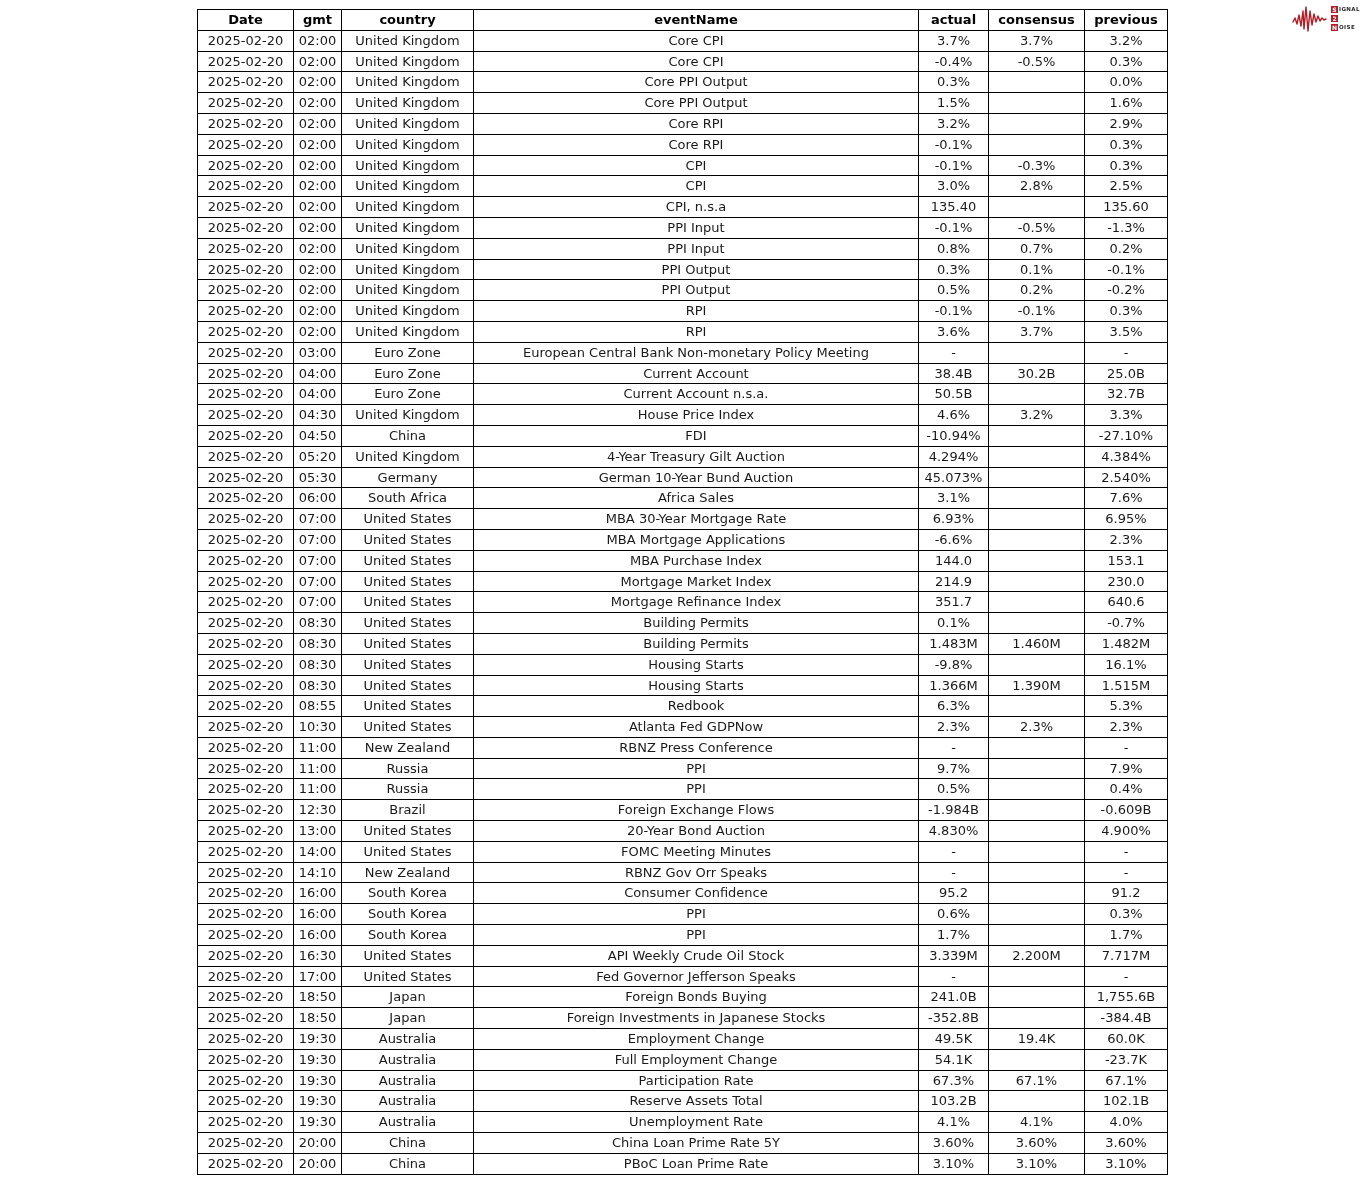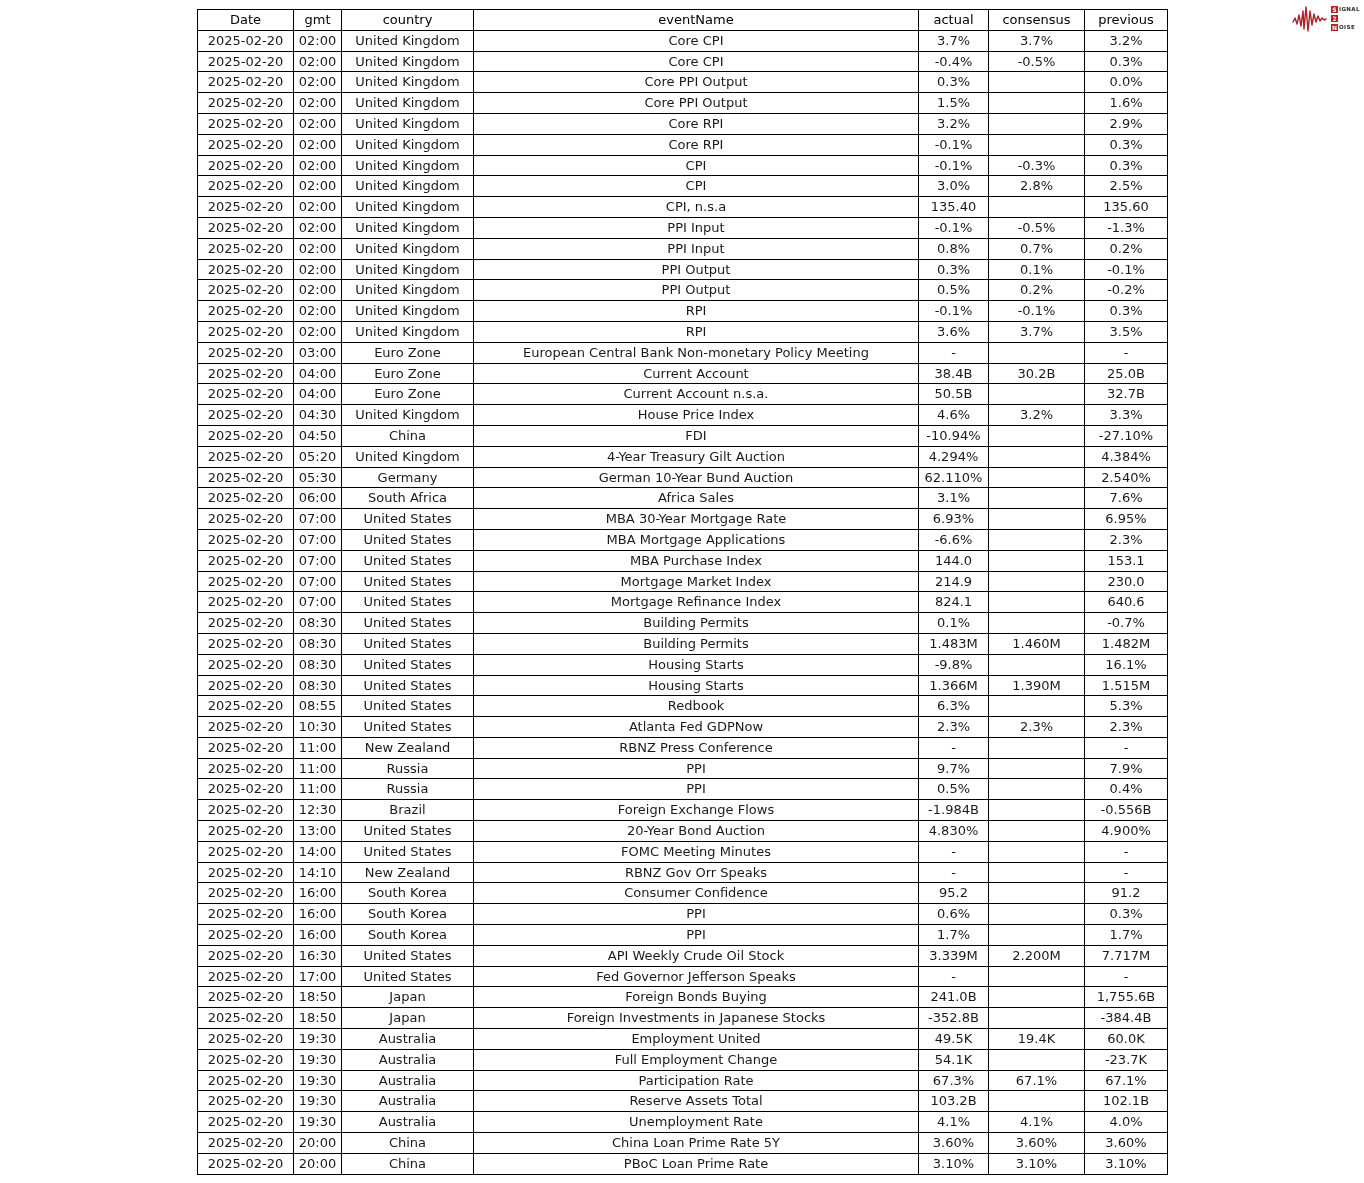--- a/index.html
+++ b/index.html
@@ -30,21 +30,21 @@
     vertical-align: middle;
     font-size: 13px;
     color: #1a1a1a;
     padding: 0 2px;
     height: 19.8px;
     line-height: 19.8px;
     overflow: hidden;
     white-space: nowrap;
   }
   table.events th {
-    font-weight: normal;
+    font-weight: bold;
     color: #000000;
   }
   
   .logo {
     position: absolute;
     left: 1292px;
     top: 2px;
     display: flex;
     align-items: center;
   }
@@ -296,21 +296,21 @@
           <td>4-Year Treasury Gilt Auction</td>
           <td>4.294%</td>
           <td></td>
           <td>4.384%</td>
         </tr>
         <tr>
           <td>2025-02-20</td>
           <td>05:30</td>
           <td>Germany</td>
           <td>German 10-Year Bund Auction</td>
-          <td>62.110%</td>
+          <td>45.073%</td>
           <td></td>
           <td>2.540%</td>
         </tr>
         <tr>
           <td>2025-02-20</td>
           <td>06:00</td>
           <td>South Africa</td>
           <td>Africa Sales</td>
           <td>3.1%</td>
           <td></td>
@@ -350,21 +350,21 @@
           <td>Mortgage Market Index</td>
           <td>214.9</td>
           <td></td>
           <td>230.0</td>
         </tr>
         <tr>
           <td>2025-02-20</td>
           <td>07:00</td>
           <td>United States</td>
           <td>Mortgage Refinance Index</td>
-          <td>824.1</td>
+          <td>351.7</td>
           <td></td>
           <td>640.6</td>
         </tr>
         <tr>
           <td>2025-02-20</td>
           <td>08:30</td>
           <td>United States</td>
           <td>Building Permits</td>
           <td>0.1%</td>
           <td></td>
@@ -442,21 +442,21 @@
           <td></td>
           <td>0.4%</td>
         </tr>
         <tr>
           <td>2025-02-20</td>
           <td>12:30</td>
           <td>Brazil</td>
           <td>Foreign Exchange Flows</td>
           <td>-1.984B</td>
           <td></td>
-          <td>-0.556B</td>
+          <td>-0.609B</td>
         </tr>
         <tr>
           <td>2025-02-20</td>
           <td>13:00</td>
           <td>United States</td>
           <td>20-Year Bond Auction</td>
           <td>4.830%</td>
           <td></td>
           <td>4.900%</td>
         </tr>
@@ -538,21 +538,21 @@
           <td>Japan</td>
           <td>Foreign Investments in Japanese Stocks</td>
           <td>-352.8B</td>
           <td></td>
           <td>-384.4B</td>
         </tr>
         <tr>
           <td>2025-02-20</td>
           <td>19:30</td>
           <td>Australia</td>
-          <td>Employment United</td>
+          <td>Employment Change</td>
           <td>49.5K</td>
           <td>19.4K</td>
           <td>60.0K</td>
         </tr>
         <tr>
           <td>2025-02-20</td>
           <td>19:30</td>
           <td>Australia</td>
           <td>Full Employment Change</td>
           <td>54.1K</td>

